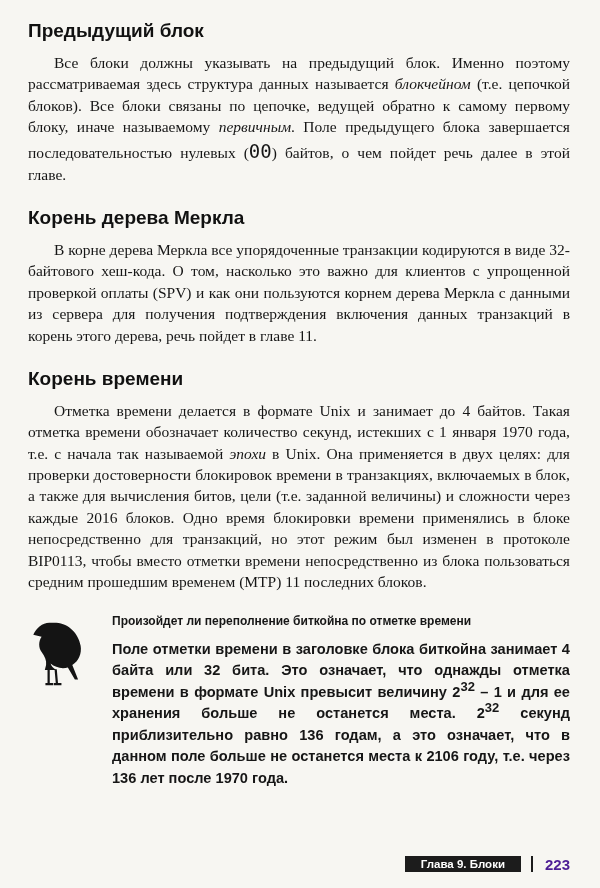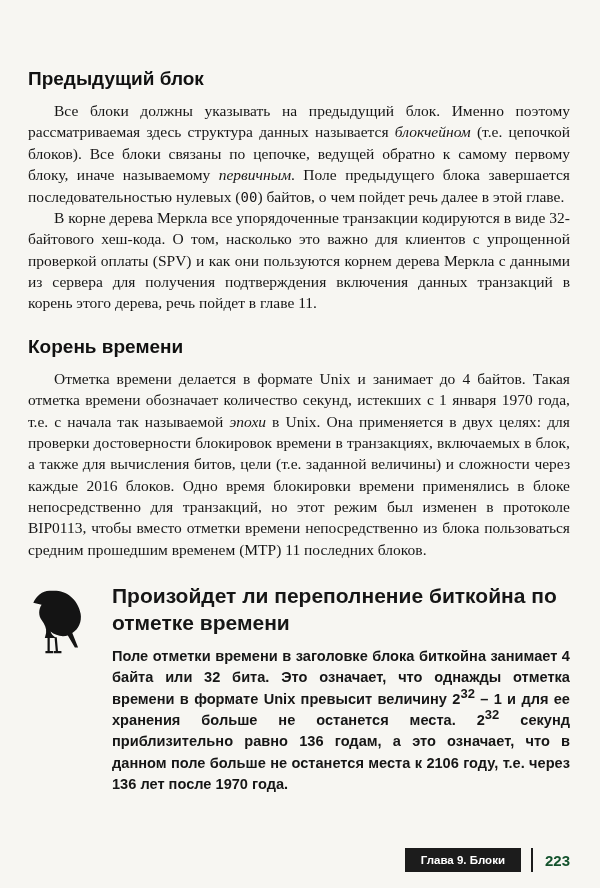--- a/index.html
+++ b/index.html
@@ -4,98 +4,99 @@
 <style>
   * { box-sizing: border-box; }
   html, body { margin: 0; padding: 0; }
   body {
     width: 600px; height: 888px;
     background: #f7f6f2;
     color: #161616;
     position: relative;
     overflow: hidden;
   }
-  .page { padding: 16px 30px 0 28px; margin-top: 48px; }
+  .page { padding: 16px 30px 0 28px; }
 
   .heading {
     font-family: "Liberation Sans", sans-serif;
     font-weight: 700;
     font-size: 19px;
     margin: 22px 0 10px 0;
     color: #111;
   }
   .heading.first { margin-top: 4px; }
 
   .para {
     font-family: "Liberation Serif", serif;
     font-size: 15.5px;
     line-height: 1.38;
     text-align: justify;
     text-indent: 26px;
     margin: 0;
     hyphens: auto;
   }
   .it { font-style: italic; font-family: Liberation Serif, serif; }
-  .mono { font-family: "DejaVu Sans Mono", monospace; font-size: 14px; }
+  .mono { font-family: "DejaVu Sans Mono", monospace; font-size: 19px; }
   sup { font-size: 13px; line-height: 0; }
 
   .note { display: flex; margin-top: 22px; }
   .note-icon { flex: 0 0 84px; padding: 4px 0 0 4px; }
   .note-content { flex: 1; }
   .note-title {
     font-family: "Liberation Sans", sans-serif;
     font-weight: 700;
-    font-size: 21px;
+    font-size: 12px;
     line-height: 1.3;
     margin: 0 0 9px 0;
   }
   .note-body {
     font-family: "Liberation Sans", sans-serif;
     font-weight: 700;
     font-size: 14.6px;
     line-height: 1.47;
     text-align: justify;
     margin: 0;
     hyphens: auto;
   }
 
   .footer {
     position: absolute;
     bottom: 16px; right: 30px;
     display: flex;
     align-items: stretch;
-    height: 24px;
+    height: 16px;
   }
   .chapter-box {
     background: #1c1c1c;
     color: #ffffff;
     font-family: "Liberation Sans", sans-serif;
     font-weight: 700;
     font-size: 11.5px;
     display: flex; align-items: center;
     padding: 0 16px;
   }
   .footer-divider { width: 2px; background: #1c1c1c; margin-left: 10px; }
   .page-number {
     font-family: "Liberation Sans", sans-serif;
     font-weight: 700;
     font-size: 15px;
     display: flex; align-items: center;
     padding-left: 12px;
-    color: #14532d;
+    color: #4c1d95;
   }
 </style>
 </head>
 <body>
 
 <div class="page">
 
   <h2 class="heading first">Предыдущий блок</h2>
   <p class="para"><span>Все блоки должны указывать на предыдущий блок. Именно поэтому рассматриваемая здесь структура данных называется </span><span class="it">блокчейном</span><span> (т.е. цепочкой блоков). Все блоки связаны по цепочке, ведущей обратно к самому первому блоку, иначе называемому </span><span class="it">первичным</span><span>. Поле предыдущего блока завершается последовательностью нулевых (</span><span class="mono">00</span><span>) байтов, о чем пойдет речь далее в этой главе.</span></p>
 
+  <h2 class="heading">Корень дерева Меркла</h2>
   <p class="para"><span>В корне дерева Меркла все упорядоченные транзакции кодируются в виде 32-байтового хеш-кода. О том, насколько это важно для клиентов с упрощенной проверкой оплаты (SPV) и как они пользуются корнем дерева Меркла с данными из сервера для получения подтверждения включения данных транзакций в корень этого дерева, речь пойдет в главе 11.</span></p>
 
   <h2 class="heading">Корень времени</h2>
   <p class="para"><span>Отметка времени делается в формате Unix и занимает до 4 байтов. Такая отметка времени обозначает количество секунд, истекших с 1 января 1970 года, т.е. с начала так называемой </span><span class="it">эпохи</span><span> в Unix. Она применяется в двух целях: для проверки достоверности блокировок времени в транзакциях, включаемых в блок, а также для вычисления битов, цели (т.е. заданной величины) и сложности через каждые 2016 блоков. Одно время блокировки времени применялись в блоке непосредственно для транзакций, но этот режим был изменен в протоколе BIP0113, чтобы вместо отметки времени непосредственно из блока пользоваться средним прошедшим временем (MTP) 11 последних блоков.</span></p>
 
   <div class="note">
     <div class="note-icon">
       <svg width="64" height="72" viewBox="0 0 100 110" aria-hidden="true">
         <path d="M27 6 C16 6 7 14 2 25 L15 28 C10 35 10 45 15 52 C20 59 23 65 22 72 L20 80 L38 80 C33 77 30 74 29 70 C36 76 47 79 56 76 L67 95 L72 95 L63 72 C73 66 78 54 76 42 C73 24 58 7 38 6 Z" fill="#141414"></path>
         <path d="M26 80 L26 102 M21 102 L33 102 M37 79 L39 102 M34 102 L46 102" stroke="#141414" stroke-width="3.5" fill="none"></path>

